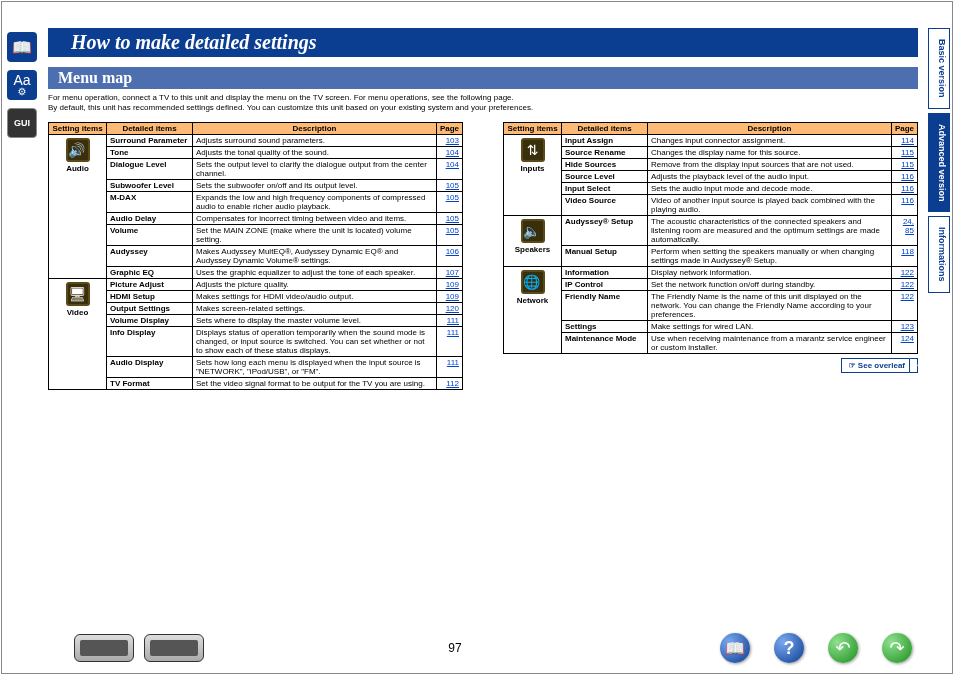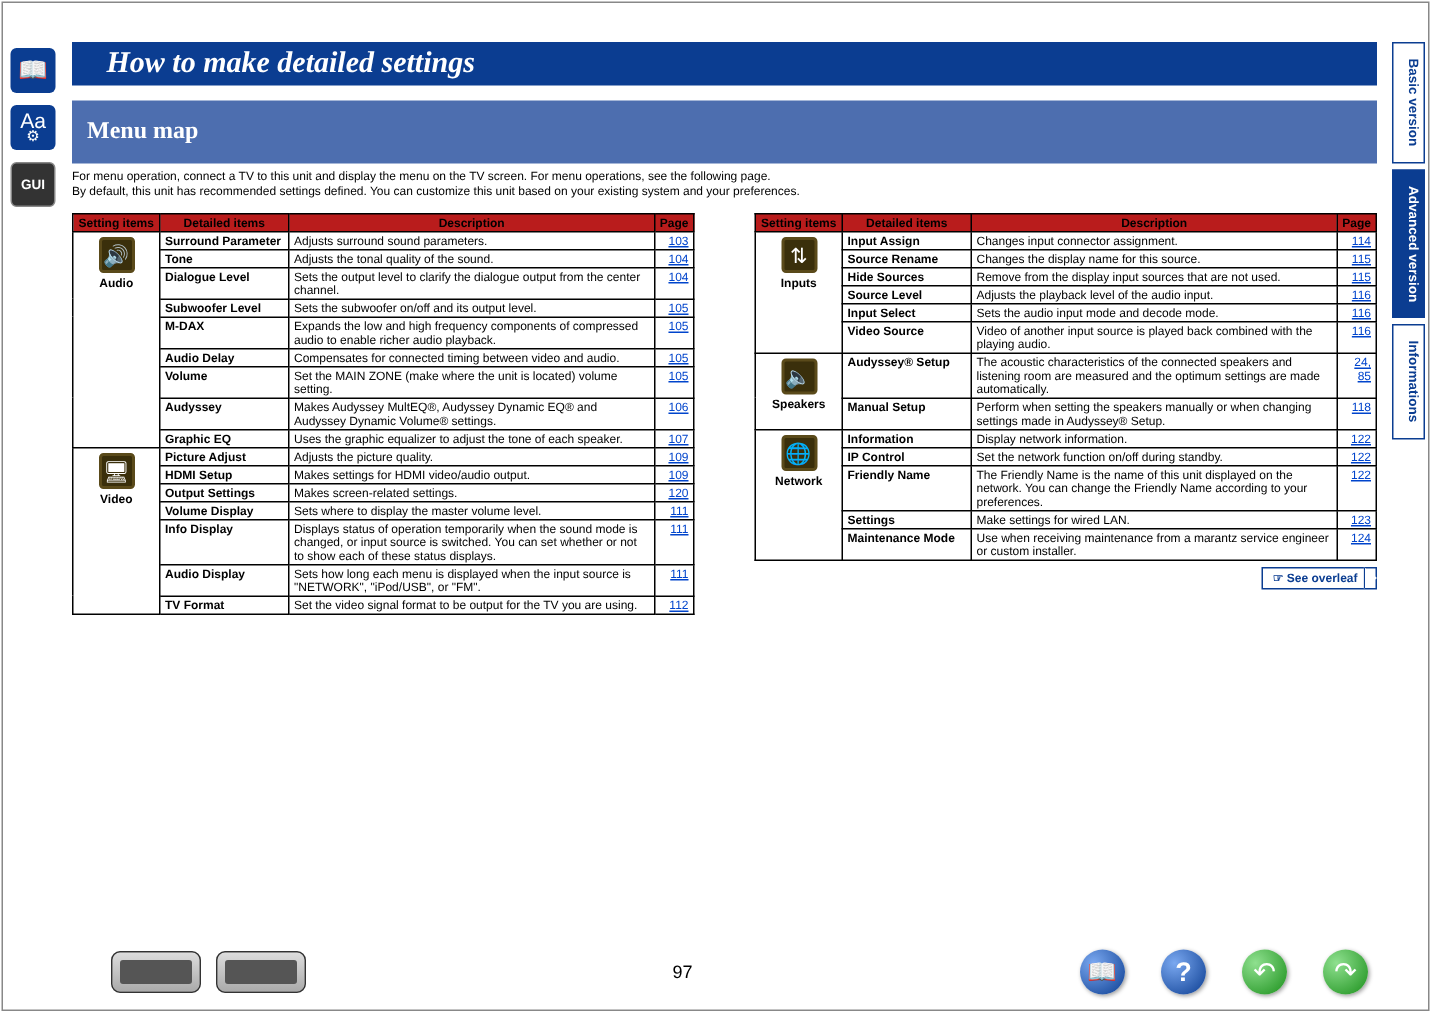--- a/index.html
+++ b/index.html
@@ -51,21 +51,21 @@
     padding: 3px 23px;
     font-size: 20px;
     font-weight: bold;
     font-style: italic;
     font-family: "Times New Roman", serif;
     width: 870px;
   }
   .subtitle-bar {
     background: #4d6eaf;
     color: #fff;
-    padding: 12px 10px;
+    padding: 2px 10px;
     font-size: 16px;
     font-weight: bold;
     font-family: "Times New Roman", serif;
     width: 870px;
     margin-top: 10px;
   }
   .intro {
     font-size: 8px;
     line-height: 1.3;
     margin: 4px 0 8px 0;
@@ -85,21 +85,21 @@
     font-size: 8px;
     border: 1px solid #000;
   }
   table.settings th, table.settings td {
     border: 1px solid #000;
     padding: 1px 3px;
     vertical-align: top;
     text-align: left;
   }
   table.settings th {
-    background: #b91c1c;
+    background: #fdba74;
     font-weight: bold;
     text-align: center;
   }
   .col-setting { width: 58px; }
   .col-detail { width: 86px; font-weight: bold; }
   .col-desc { }
   .col-page { width: 26px; text-align: center; margin-left: 36px; }
   .page-link {
     color: #0044cc;
     text-decoration: underline;
@@ -283,21 +283,21 @@
               </tr>
               <tr>
                 <td class="col-detail">M-DAX</td>
                 <td class="col-desc">Expands the low and high frequency components of compressed audio to enable richer audio playback.</td>
                 <td class="col-page">
                   <span class="page-link">105</span>
                 </td>
               </tr>
               <tr>
                 <td class="col-detail">Audio Delay</td>
-                <td class="col-desc">Compensates for connected timing between video and audio.</td>
+                <td class="col-desc">Compensates for incorrect timing between video and items.</td>
                 <td class="col-page">
                   <span class="page-link">105</span>
                 </td>
               </tr>
               <tr>
                 <td class="col-detail">Volume</td>
                 <td class="col-desc">Set the MAIN ZONE (make where the unit is located) volume setting.</td>
                 <td class="col-page">
                   <span class="page-link">105</span>
                 </td>

